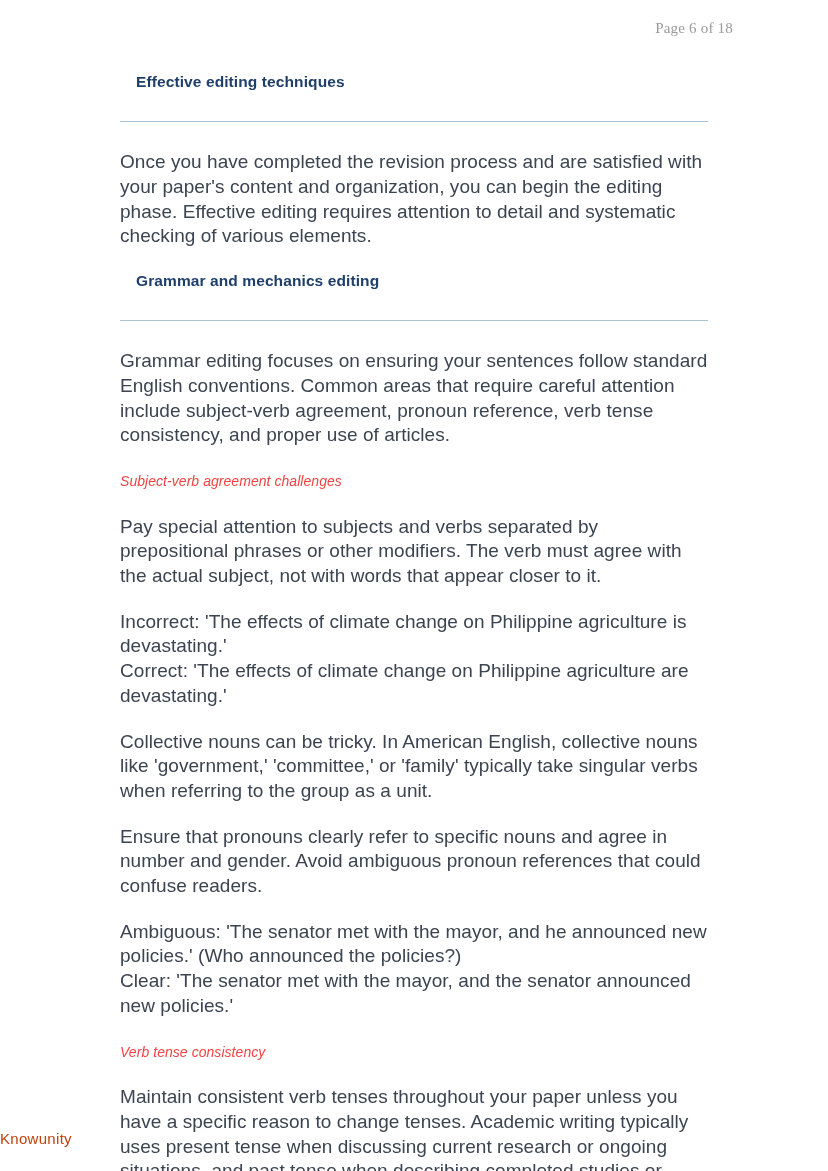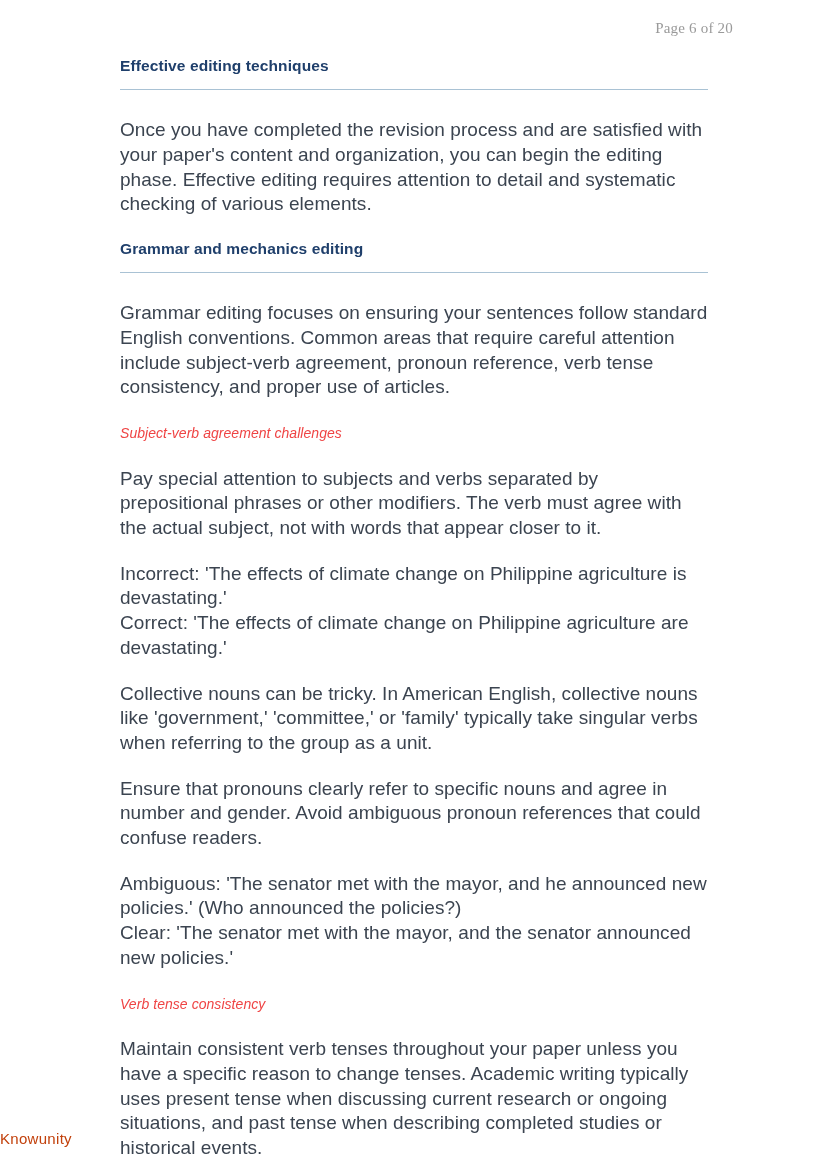--- a/index.html
+++ b/index.html
@@ -30,21 +30,21 @@
     position: absolute;
     left: 120px;
     top: 56px;
     width: 588px;
   }
   .section-heading {
     font-size: 15.5px;
     font-weight: bold;
     color: #1f3f6b;
     letter-spacing: 0.1px;
-    margin: 0;
+    margin: 16px;
     padding: 0 0 13px 0;
     line-height: 1.3;
   }
   .rule {
     height: 0;
     border: 0;
     border-top: 1px solid #a9c2d4;
     margin: 0 0 28px 0;
     width: 100%;
   }
@@ -78,21 +78,21 @@
     font-size: 15px;
     color: #c2410c;
     letter-spacing: 0.3px;
   }
 </style>
 </head>
 <body>
 
 <div class="page">
 
-  <div class="page-header">Page 6 of 20</div>
+  <div class="page-header">Page 6 of 18</div>
 
   <div class="content">
 
     <div class="section-block">
       <h2 class="section-heading">Effective editing techniques</h2>
       <hr class="rule">
       <div>
         <p class="body">Once you have completed the revision process and are satisfied with your paper's content and organization, you can begin the editing phase. Effective editing requires attention to detail and systematic checking of various elements.</p>
       </div>
     </div>

